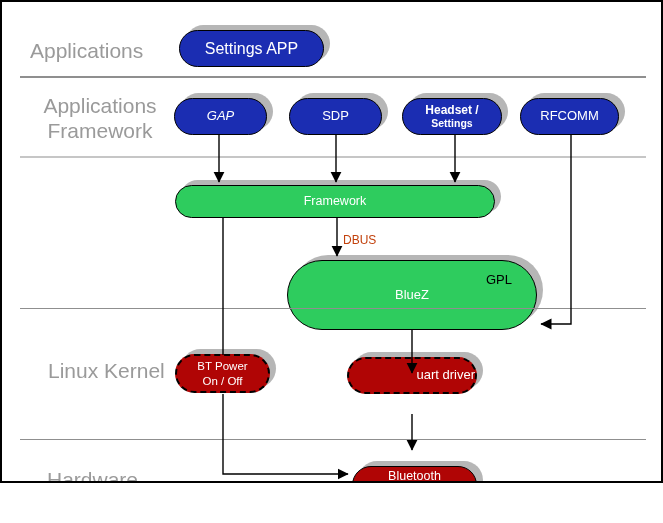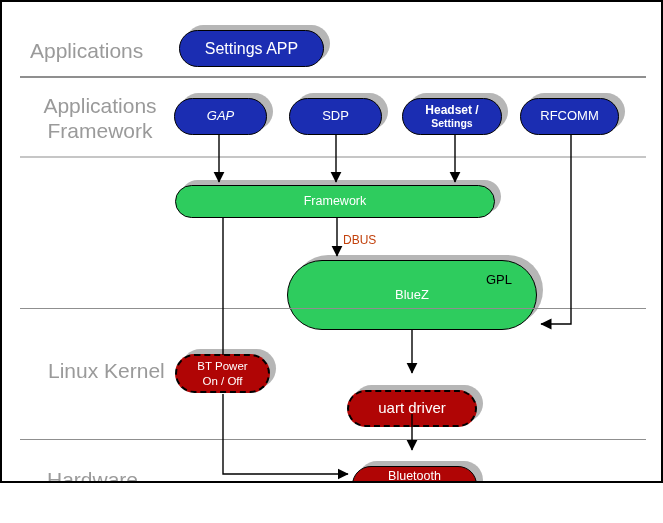--- a/index.html
+++ b/index.html
@@ -41,21 +41,21 @@
   #node-settings-app { left:177px; top:15px;  width:145px; height:37px; border-radius:19px; font-size:16px;margin-top:13px; }
   #node-phone-app    { left:505px; top:16px;  width:117px; height:36px; border-radius:18px; font-size:13px; }
   #node-gap          { left:172px; top:96px;  width:93px;  height:37px; border-radius:19px; font-size:13px;font-style:italic; }
   #node-sdp          { left:287px; top:96px;  width:93px;  height:37px; border-radius:19px; font-size:13px; }
   #node-headset     { left:400px; top:96px;  width:100px; height:37px; border-radius:19px; font-size:12px; line-height:1.15;font-weight:bold; }
   #node-headset .sub { font-size:10.5px; }
   #node-rfcomm       { left:518px; top:96px;  width:99px;  height:37px; border-radius:19px; font-size:13px; }
   #node-framework    { left:173px; top:183px; width:320px; height:33px; border-radius:17px; font-size:12.5px; }
   #node-bluez        { left:285px; top:258px; width:250px; height:70px; border-radius:35px; font-size:13px; }
   #node-bt-power     { left:173px; top:352px; width:95px;  height:39px; border-radius:20px; font-size:11.5px; }
-  #node-uart         { left:345px; top:388px; width:130px; height:37px; border-radius:19px; font-size:15px; }
+  #node-uart         { left:345px; top:355px; width:130px; height:37px; border-radius:19px; font-size:13px;align-items:flex-end; }
   #node-chipset      { left:350px; top:464px; width:125px; height:38px; border-radius:19px; font-size:12.5px;text-align:center; }
   
   #gpl-label {
     position:absolute; top:11px; right:24px; color:#000000; font-size:13px; z-index:4;
   }
   #dbus-label {
     position:absolute; left:341px; top:231px; color:#c2410c; font-size:12px; z-index:5;
   }
   
   #connectors { position:absolute; left:0; top:0; z-index:4; pointer-events:none; }

